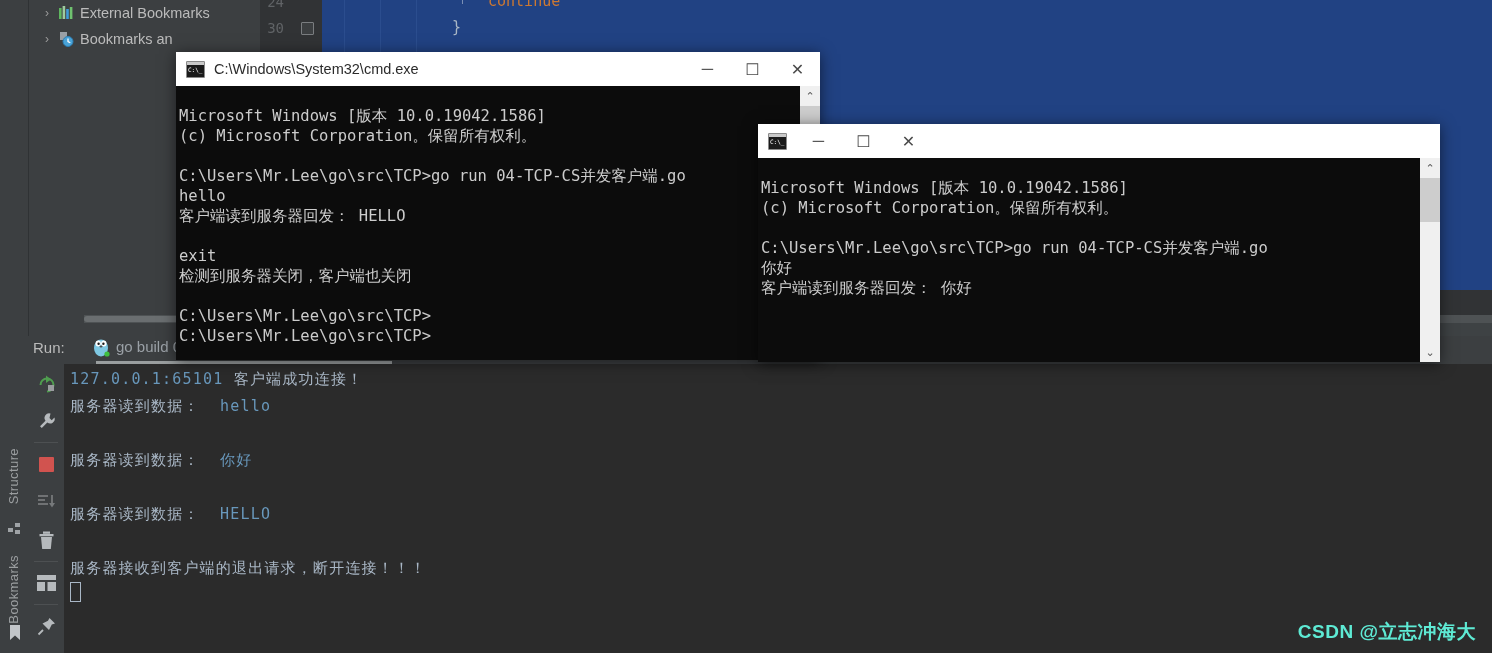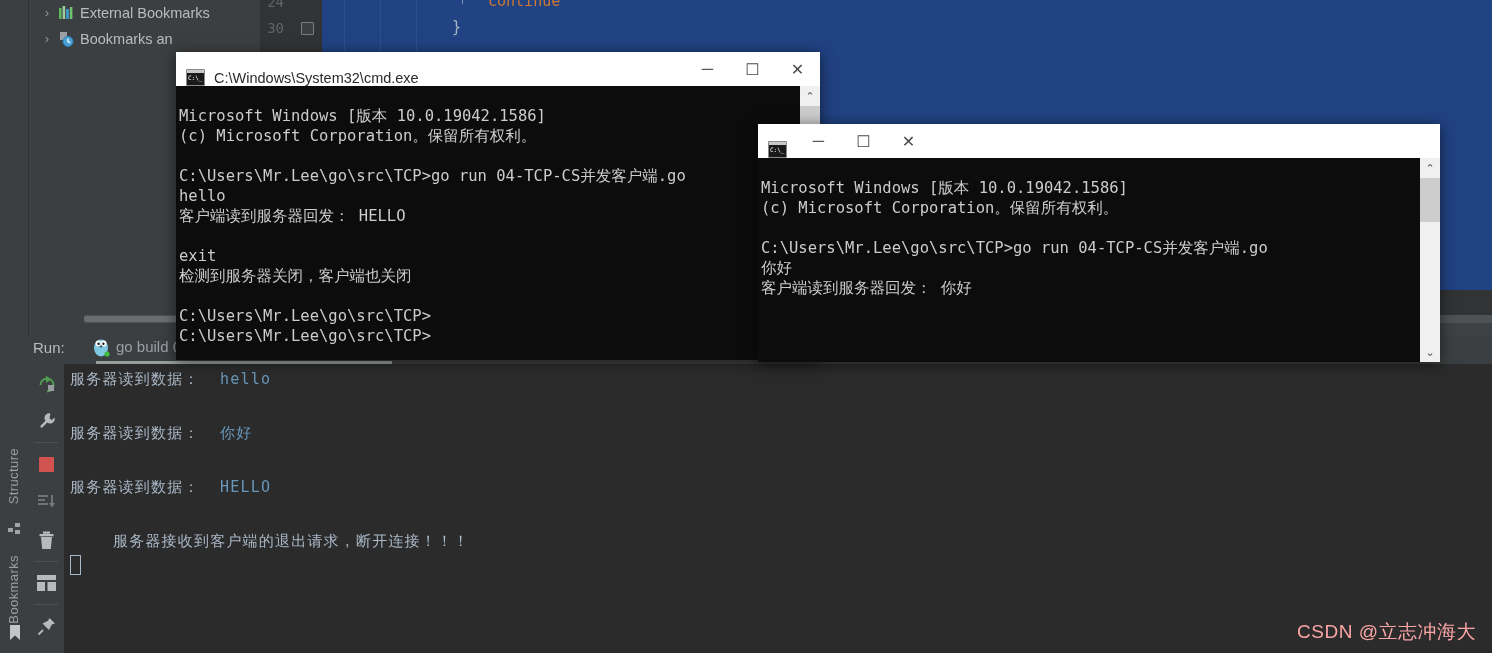--- a/index.html
+++ b/index.html
@@ -52,36 +52,36 @@
   .console-line{font-family:"DejaVu Sans Mono", monospace;font-size:15px;letter-spacing:1.2px;white-space:pre;}
   .c-gray{color:#a9b7c6;}
   .c-blue{color:#6897bb;}
   .cursor-block{display:inline-block;width:9px;height:18px;border:1px solid #a9b7c6;vertical-align:-3px;}
 
   
   .vlabel{position:absolute;left:6px;color:#9b9ea0;font-size:13px;writing-mode:vertical-rl;transform:rotate(180deg);white-space:nowrap;letter-spacing:.4px;}
 
   
   .cmd{position:absolute;background:#0c0c0c;box-shadow:0 2px 14px rgba(0,0,0,.55);}
-  .cmd-title{height:34px;background:#ffffff;display:flex;align-items:flex-end;padding-left:10px;}
+  .cmd-title{height:34px;background:#ffffff;display:flex;align-items:center;padding-left:10px;}
   .cmd-ico{width:17px;height:15px;background:#1a1a1a;border:1px solid #8a8a8a;border-radius:1px;position:relative;flex:0 0 auto;margin-right:9px;}
   .cmd-ico:before{content:"";position:absolute;left:0;right:0;top:0;height:3px;background:#c9c9c9;}
   .cmd-ico:after{content:"C:\\_";position:absolute;left:1px;top:3px;color:#fff;font-family:"DejaVu Sans Mono", monospace;font-size:6px;line-height:9px;}
   .cmd-title-text{color:#2b2b2b;font-size:14.5px;white-space:nowrap;overflow:hidden;text-overflow:ellipsis;flex:1 1 auto;}
   .cmd-ctrls{display:flex;align-items:stretch;height:34px;flex:0 0 auto;}
   .cmd-ctrl{width:45px;display:flex;align-items:center;justify-content:center;color:#4a4a4a;}
   .cmd-body{position:relative;background:#0c0c0c;overflow:hidden;}
   .cmd-text{position:absolute;left:3px;top:4px;right:22px;
     font-family:"DejaVu Sans Mono", monospace;font-size:15.5px;line-height:20px;
     color:#cccccc;white-space:pre;}
   .cmd-scroll{position:absolute;top:0;right:0;width:20px;bottom:0;background:#f0f0f0;}
   .cmd-sb-btn{height:20px;display:flex;align-items:center;justify-content:center;color:#5a5a5a;font-size:11px;}
   .cmd-sb-thumb{background:#cdcdcd;width:20px;}
 
-  .watermark{position:absolute;right:16px;bottom:8px;color:#fca5a5;font-size:19px;letter-spacing:.5px;}
+  .watermark{position:absolute;right:16px;bottom:8px;color:#5eead4;font-size:19px;letter-spacing:.5px;font-weight:bold;}
 </style>
 </head>
 <body>
 
 <div id="ide">
 
   <div class="ide-editor">
     <div class="editor-stripe" style="left:22px;"></div>
     <div class="editor-stripe" style="left:58px;"></div>
     <div class="editor-stripe" style="left:94px;"></div>
@@ -210,27 +210,28 @@
     <div class="rt-btn">
       <svg width="19" height="19" viewBox="0 0 19 19">
           <path d="M12.5 1 L18 6.5 L14.8 7.6 L12 13 L5.5 6.5 L11 3.8 Z" fill="#b6babd"></path>
           <line x1="6" y1="13" x2="1.5" y2="17.5" stroke="#b6babd" stroke-width="1.8"></line>
         </svg>
     </div>
   </div>
 
   <div class="run-console">
     <div id="console-lines" style="padding:6px 0 0 6px;">
+        <div class="console-line" style="min-height: 27px;"><span class="c-blue">127.0.0.1:65101</span><span class="c-gray"> 客户端成功连接！</span></div>
         <div class="console-line" style="min-height: 27px;"><span class="c-gray">服务器读到数据： </span><span class="c-blue"> hello</span></div>
         <div class="console-line" style="min-height: 27px;"><span class="c-gray"></span></div>
         <div class="console-line" style="min-height: 27px;"><span class="c-gray">服务器读到数据： </span><span class="c-blue"> 你好</span></div>
         <div class="console-line" style="min-height: 27px;"><span class="c-gray"></span></div>
         <div class="console-line" style="min-height: 27px;"><span class="c-gray">服务器读到数据： </span><span class="c-blue"> HELLO</span></div>
         <div class="console-line" style="min-height: 27px;"><span class="c-gray"></span></div>
-        <div class="console-line" style="min-height: 27px; margin-left: 43px;"><span class="c-gray">服务器接收到客户端的退出请求，断开连接！！！</span></div>
+        <div class="console-line" style="min-height: 27px;"><span class="c-gray">服务器接收到客户端的退出请求，断开连接！！！</span></div>
       </div>
     <div style="padding-left:6px;margin-top:-4px;">
       <span class="cursor-block"></span>
     </div>
   </div>
 
   <div class="watermark">CSDN @立志冲海大</div>
 </div>
 
 <div class="cmd" id="cmd1" style="left:176px;top:52px;width:644px;height:308px;">

